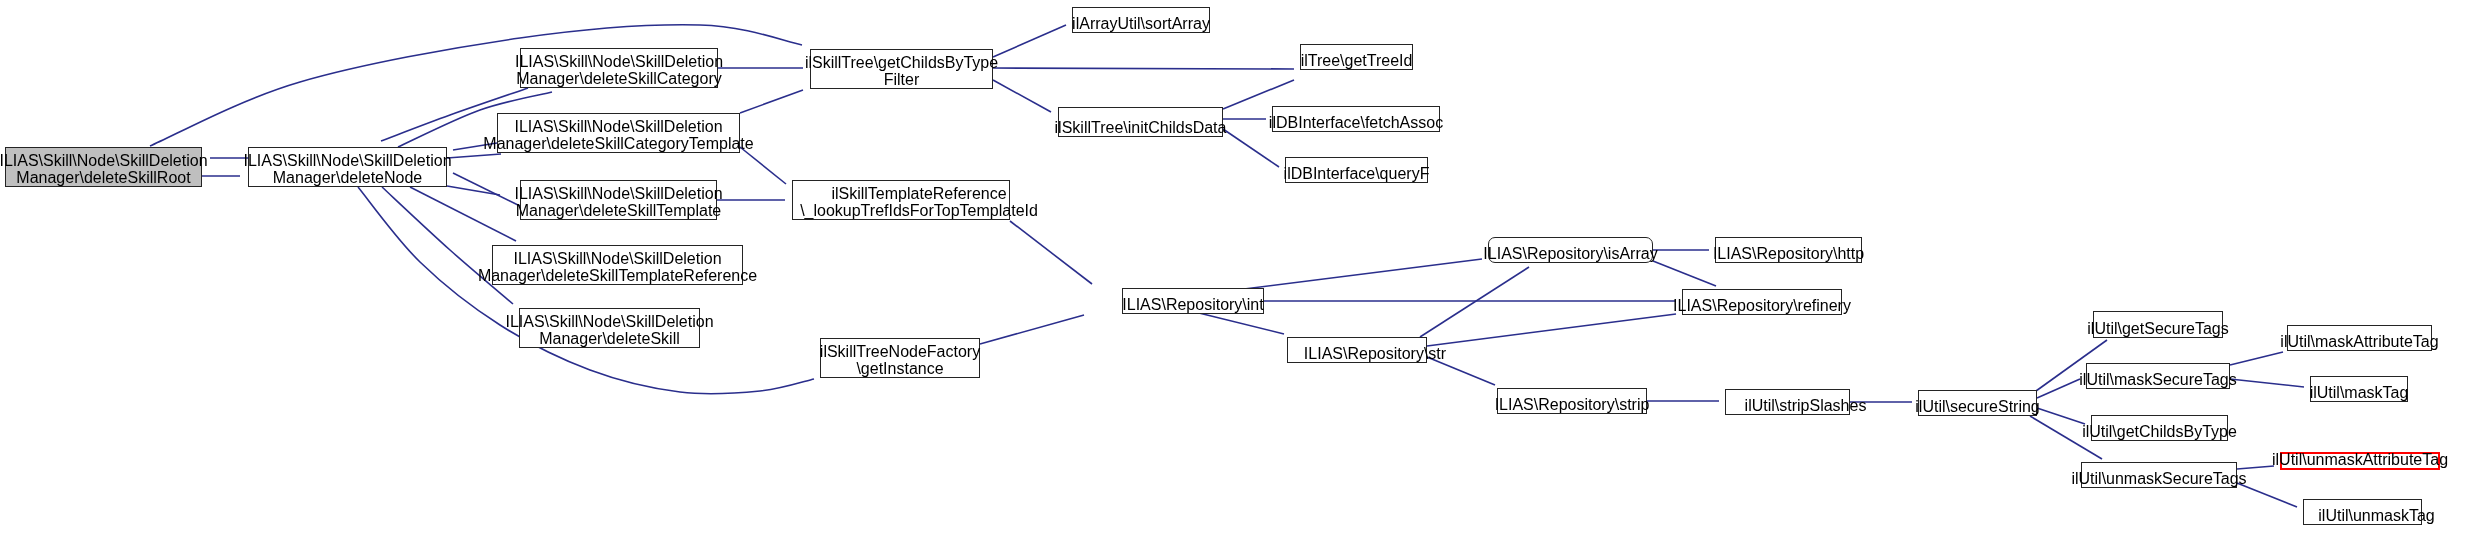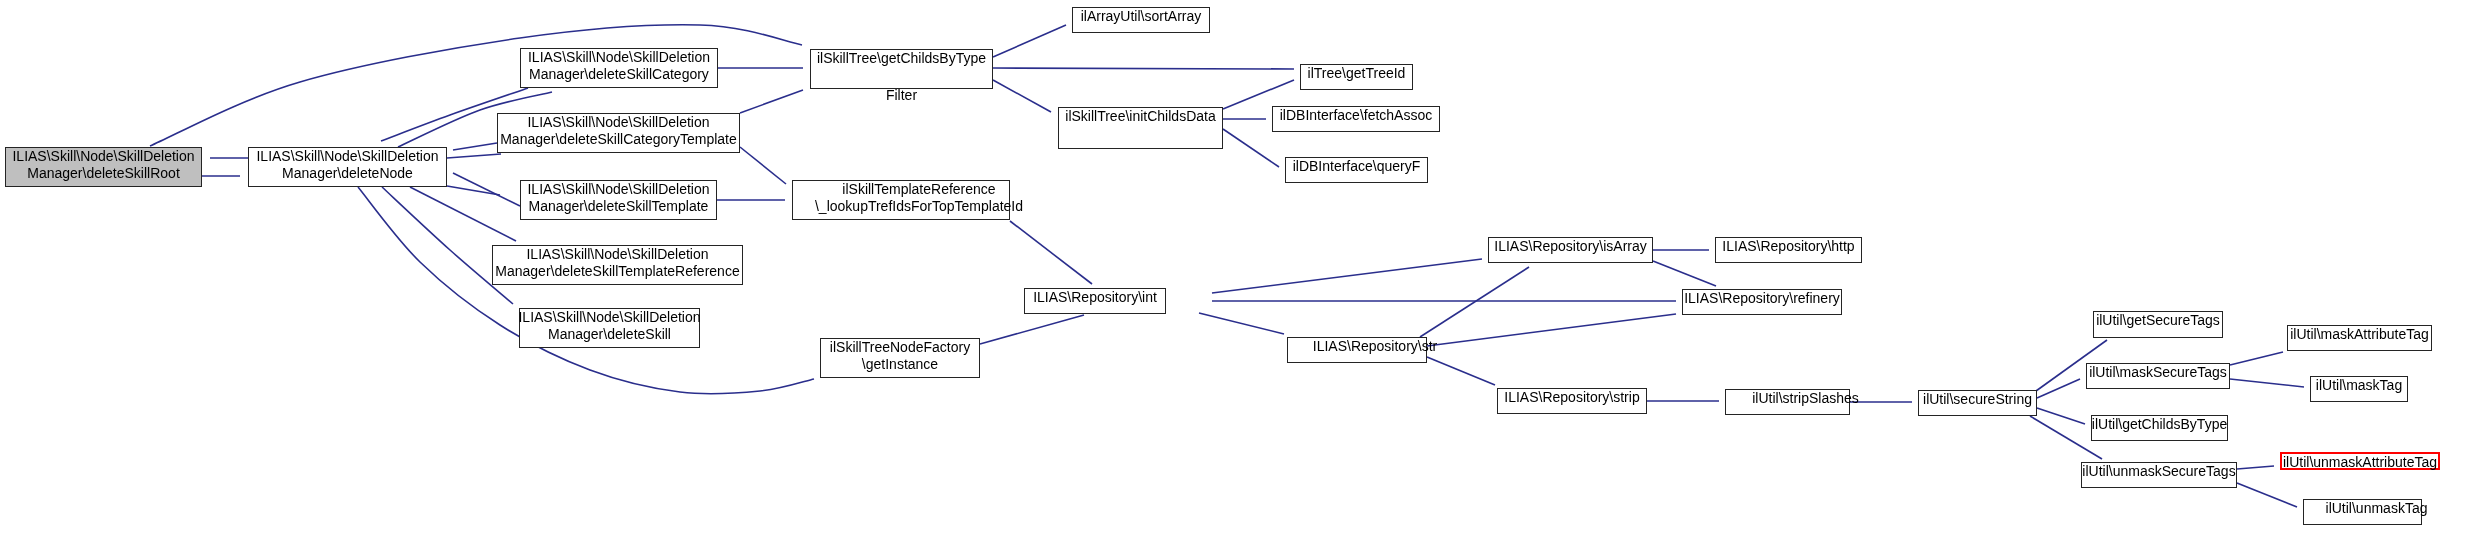--- a/index.html
+++ b/index.html
@@ -13,24 +13,24 @@
   #edge-layer{position:absolute;left:0;top:0;width:2484px;height:535px;}
   #edge-layer path{fill:none;stroke-width:1.6px;}
   .node{
     position:absolute;
     box-sizing:border-box;
     background:#ffffff;
     border:1.5px solid #242424;
     color:#000000;
     display:flex;
     flex-direction:column;
-    justify-content:flex-start;
+    justify-content:flex-end;
     align-items:center;
     text-align:center;
-    font-size:14px;
+    font-size:16px;
     line-height:16.5px;
     white-space:nowrap;
     cursor:pointer;
   }
   .node.current{background:#bfbfbf;}
   .node.highlight{border:2px solid #ff0000;}
   .node span{display:block;}
 </style>
 </head>
 <body>
@@ -107,54 +107,54 @@
         <span>Manager\deleteSkillTemplate</span>
       </div>
       <div class="node" style="left: 492px; top: 245px; width: 251px; height: 40px;">
         <span>ILIAS\Skill\Node\SkillDeletion</span>
         <span>Manager\deleteSkillTemplateReference</span>
       </div>
       <div class="node" style="left: 519px; top: 308px; width: 181px; height: 40px;">
         <span>ILIAS\Skill\Node\SkillDeletion</span>
         <span>Manager\deleteSkill</span>
       </div>
-      <div class="node" style="left: 810px; top: 49px; width: 183px; height: 40px; gap: 20px;">
+      <div class="node" style="left: 810px; top: 49px; width: 183px; height: 40px;">
         <span>ilSkillTree\getChildsByType</span>
         <span>Filter</span>
       </div>
       <div class="node" style="left: 1072px; top: 7px; width: 138px; height: 26px;">
         <span>ilArrayUtil\sortArray</span>
       </div>
-      <div class="node" style="left: 1300px; top: 64px; width: 113px; height: 26px;">
+      <div class="node" style="left: 1300px; top: 44px; width: 113px; height: 26px;">
         <span>ilTree\getTreeId</span>
       </div>
-      <div class="node" style="left: 1058px; top: 107px; width: 165px; height: 42px;">
+      <div class="node" style="left: 1058px; top: 107px; width: 165px; height: 30px;">
         <span>ilSkillTree\initChildsData</span>
       </div>
       <div class="node" style="left: 1272px; top: 106px; width: 168px; height: 26px;">
         <span>ilDBInterface\fetchAssoc</span>
       </div>
       <div class="node" style="left: 1285px; top: 157px; width: 143px; height: 26px;">
         <span>ilDBInterface\queryF</span>
       </div>
       <div class="node" style="left: 792px; top: 180px; width: 218px; height: 40px; padding-left: 36px;">
         <span>ilSkillTemplateReference</span>
         <span>\_lookupTrefIdsForTopTemplateId</span>
       </div>
       <div class="node" style="left: 820px; top: 338px; width: 160px; height: 40px;">
         <span>ilSkillTreeNodeFactory</span>
         <span>\getInstance</span>
       </div>
-      <div class="node" style="left: 1024px; top: 288px; width: 142px; height: 26px;">
+      <div class="node" style="left: 1122px; top: 288px; width: 142px; height: 26px;">
         <span>ILIAS\Repository\int</span>
       </div>
       <div class="node" style="left: 1287px; top: 337px; width: 140px; height: 26px; padding-left: 36px;">
         <span>ILIAS\Repository\str</span>
       </div>
-      <div class="node" style="left: 1488px; top: 237px; width: 165px; height: 26px;">
+      <div class="node" style="left: 1488px; top: 237px; width: 165px; height: 26px; border-radius: 7px;">
         <span>ILIAS\Repository\isArray</span>
       </div>
       <div class="node" style="left: 1715px; top: 237px; width: 147px; height: 26px;">
         <span>ILIAS\Repository\http</span>
       </div>
       <div class="node" style="left: 1682px; top: 289px; width: 160px; height: 26px;">
         <span>ILIAS\Repository\refinery</span>
       </div>
       <div class="node" style="left: 1497px; top: 388px; width: 150px; height: 26px;">
         <span>ILIAS\Repository\strip</span>

